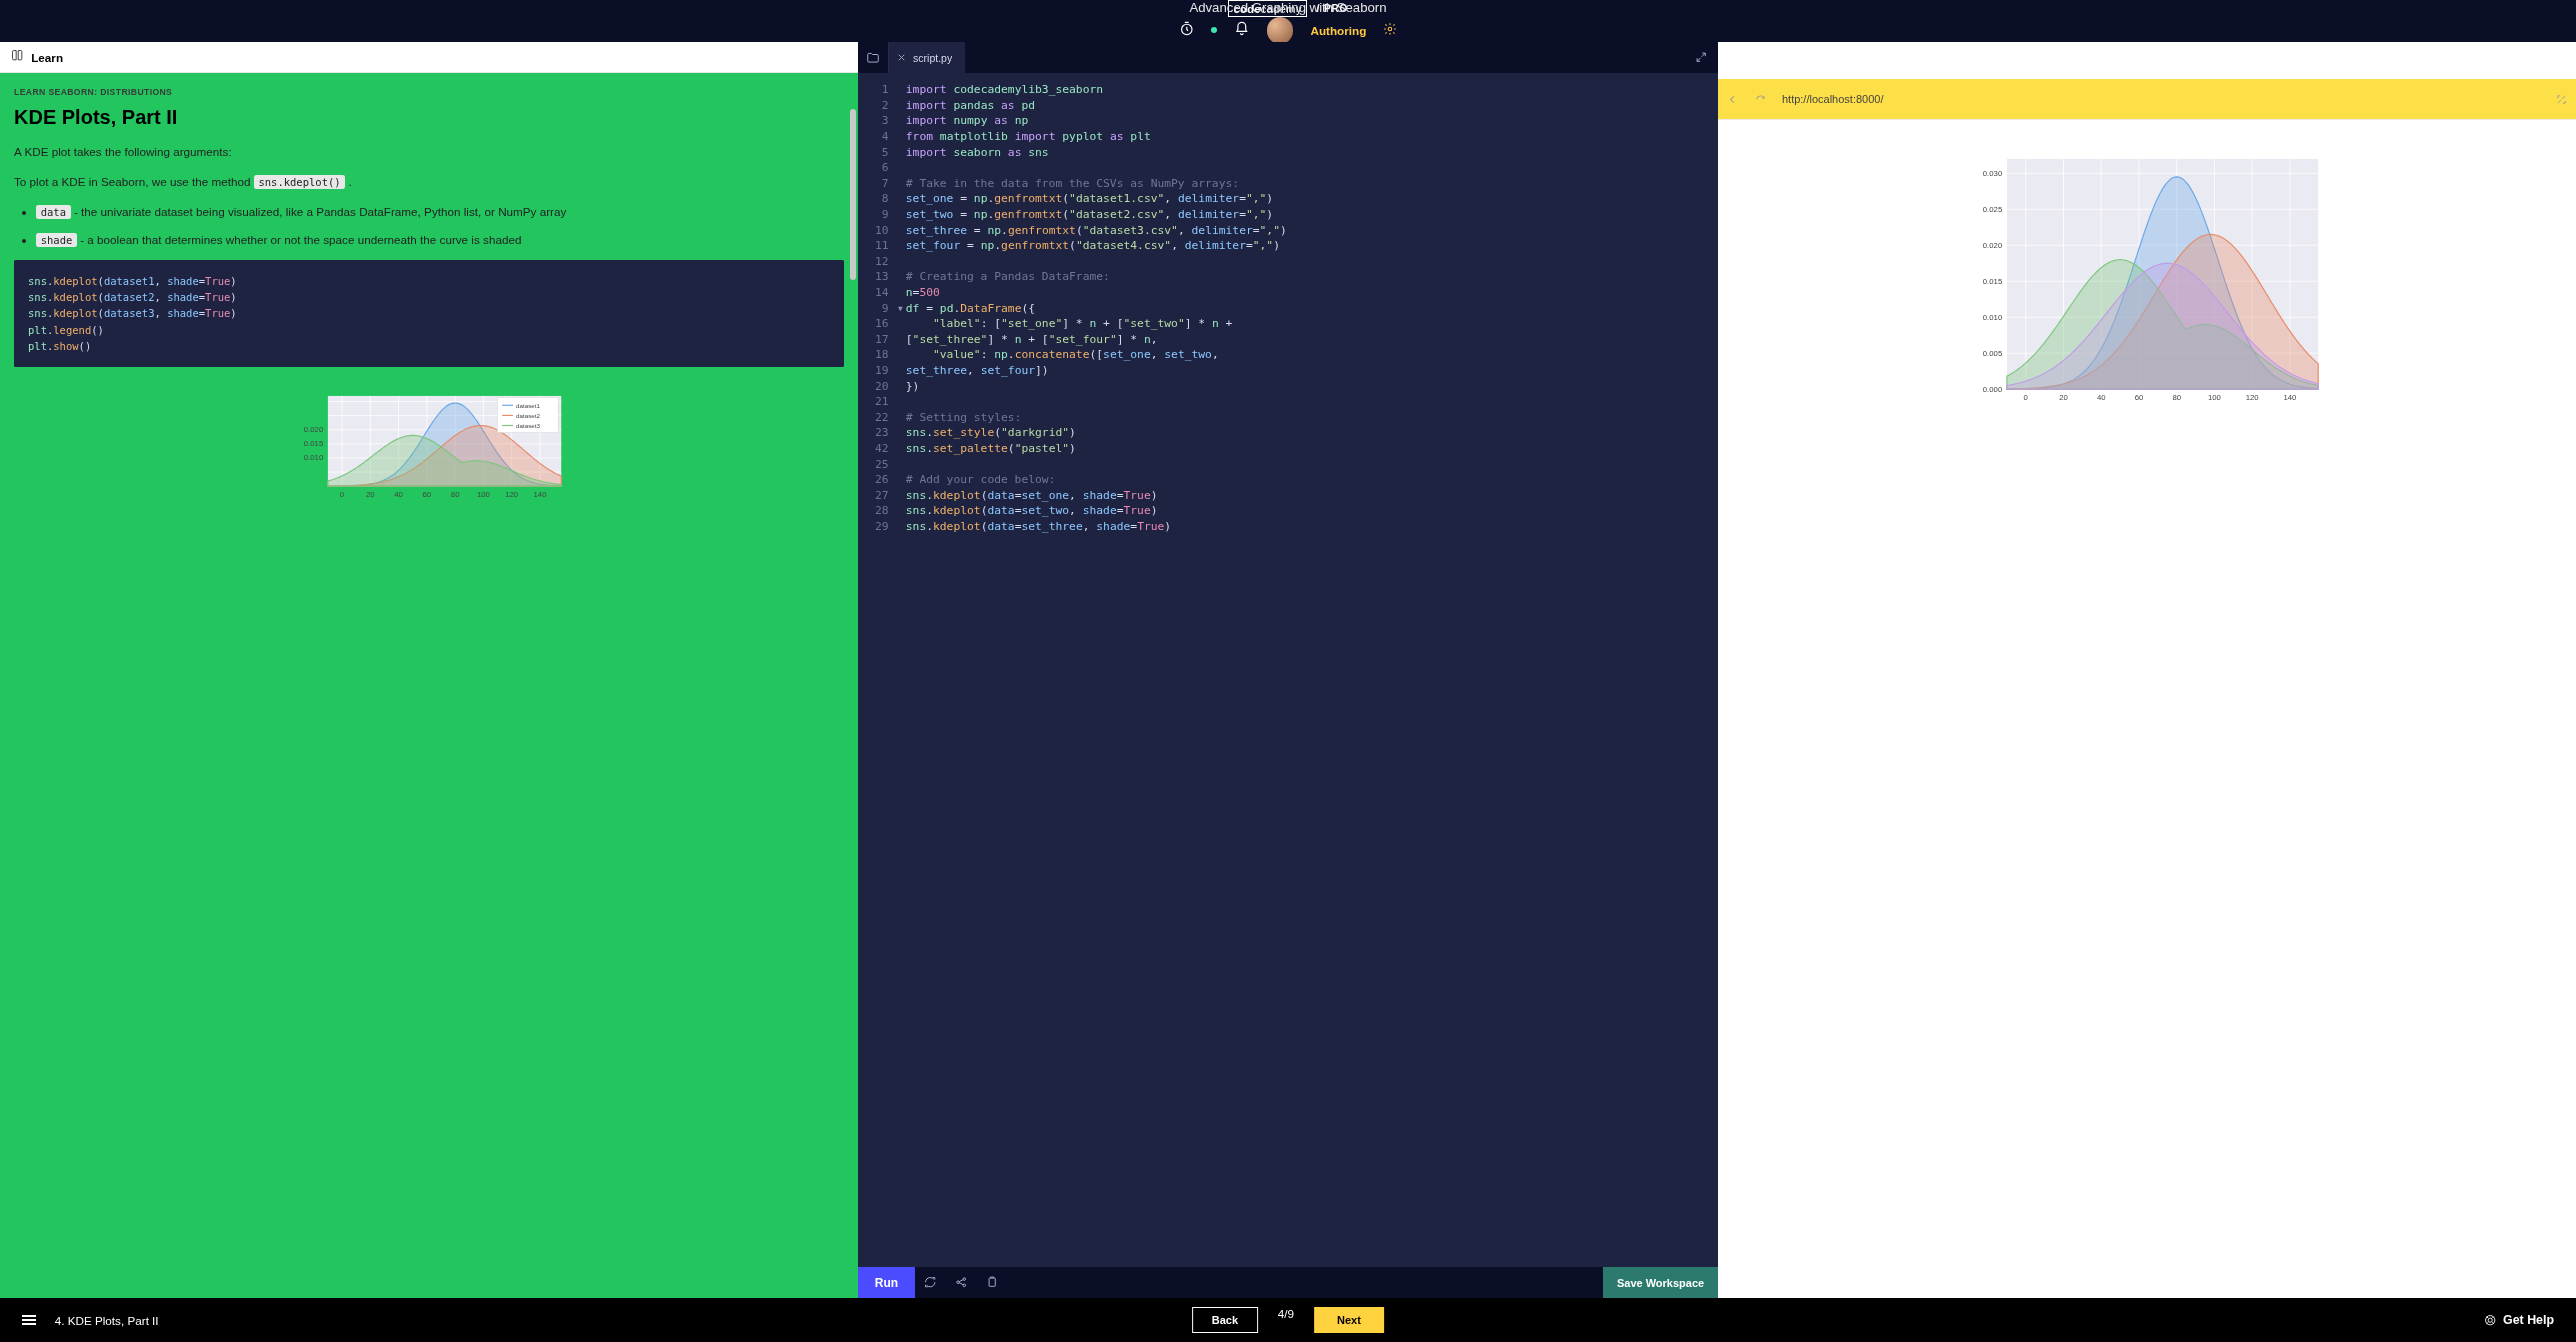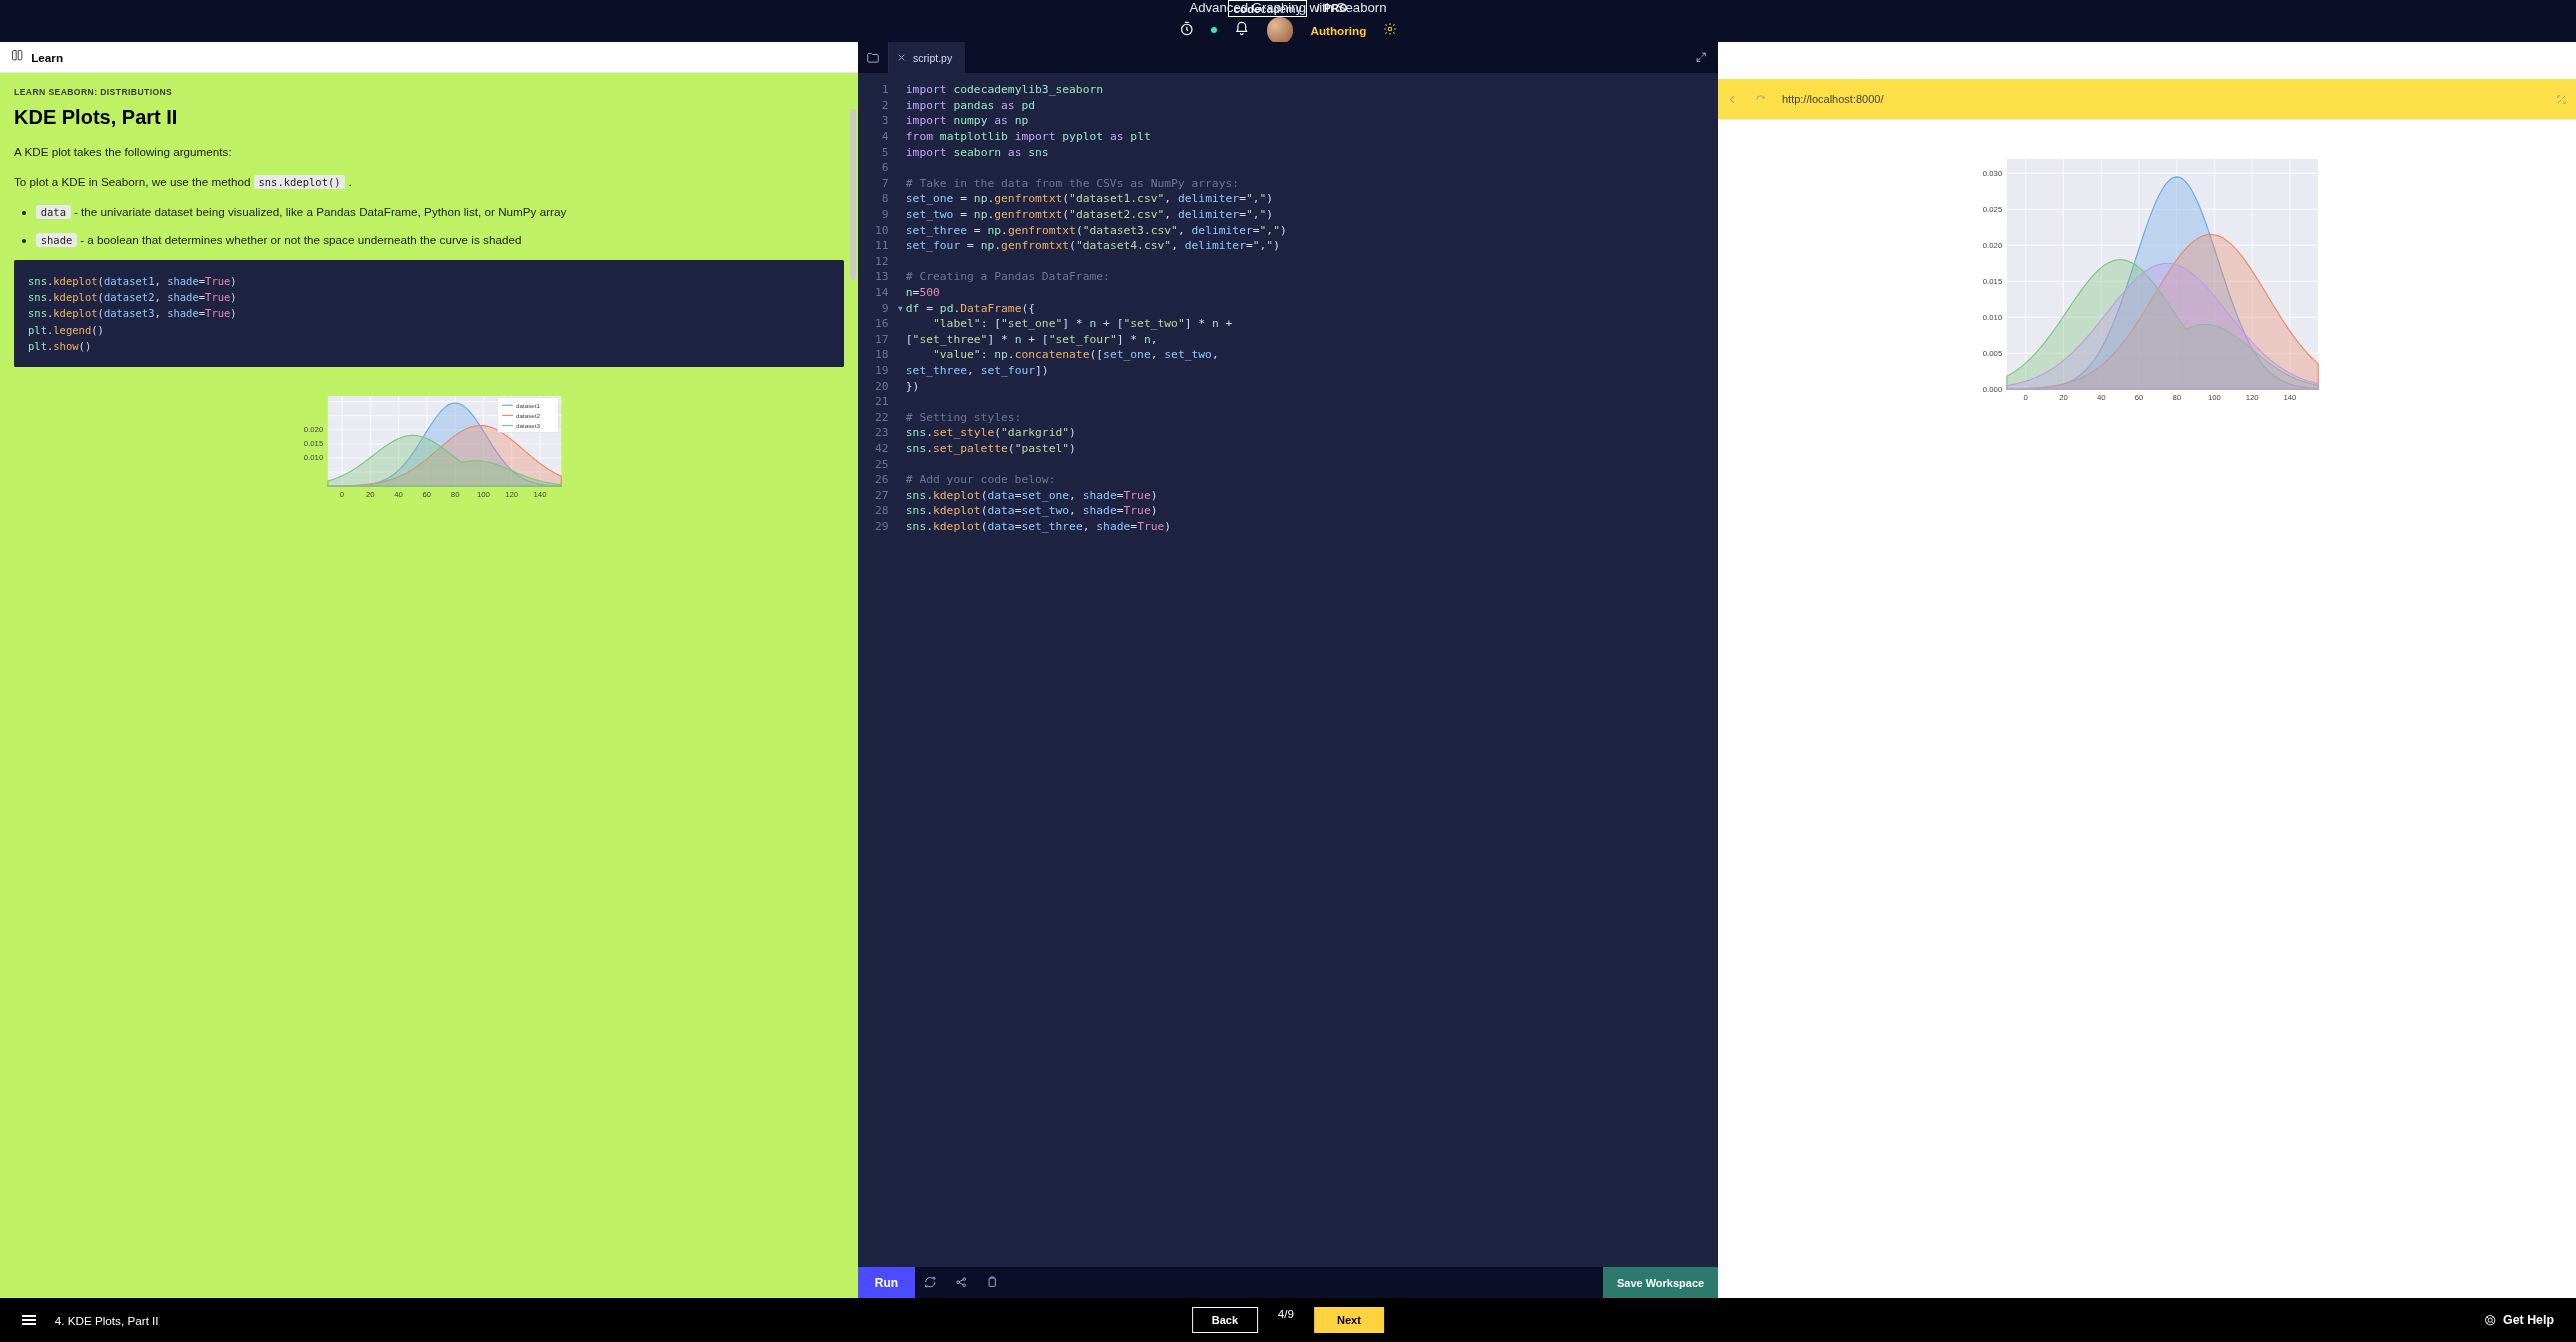--- a/index.html
+++ b/index.html
@@ -14,21 +14,21 @@
   .topbar-center { font-size: 13.2px; color: #e6e6e6; position: absolute; left: 50%; transform: translateX(-50%); }
   .topbar-right { display: flex; align-items: center; gap: 17px; }
   .topbar-icon { width: 15.6px; height: 15.6px; color: #fff; }
   .green-dot { width: 6.2px; height: 6.2px; background: #3ce8b0; border-radius: 50%; }
   .avatar { width: 26.4px; height: 26.4px; border-radius: 50%; background: radial-gradient(circle at 30% 30%, #e8b894, #8b5a3c); }
   .authoring { color: #ffc940; font-weight: 700; font-size: 11.7px; }
   .gear-icon { width: 14px; height: 14px; }
 
   .main { flex: 1; display: flex; min-height: 0; }
 
-  .left-panel { width: 33.3%; background: #bef264; display: flex; flex-direction: column; position: relative; }
+  .left-panel { width: 33.3%; background: #22c55e; display: flex; flex-direction: column; position: relative; }
   .learn-header { height: 31px; background: #fff; border-bottom: 0.8px solid #e6e6e6; display: flex; align-items: center; padding: 0 11px; gap: 7.8px; }
   .book-icon { width: 12.4px; height: 12.4px; }
   .learn-title { font-weight: 700; font-size: 11.7px; }
   .lesson-scroll { flex: 1; overflow-y: auto; padding: 14px; position: relative; }
   .lesson-eyebrow { font-size: 8.6px; font-weight: 700; letter-spacing: 0.4px; color: #3a3a3a; margin-bottom: 9.3px; }
   .lesson-title { font-size: 20px; font-weight: 700; margin-bottom: 14px; }
   .lesson-body { font-size: 11.7px; line-height: 1.6; color: #222; }
   .lesson-body p { margin-bottom: 11px; }
   .lesson-body code.inline { background: #e8e8e8; padding: 0.8px 4.7px; border-radius: 2.3px; font-family: Menlo, Monaco, monospace; font-size: 10.5px; }
   .lesson-body ul { list-style: disc; padding-left: 22px; margin-bottom: 11px; }

